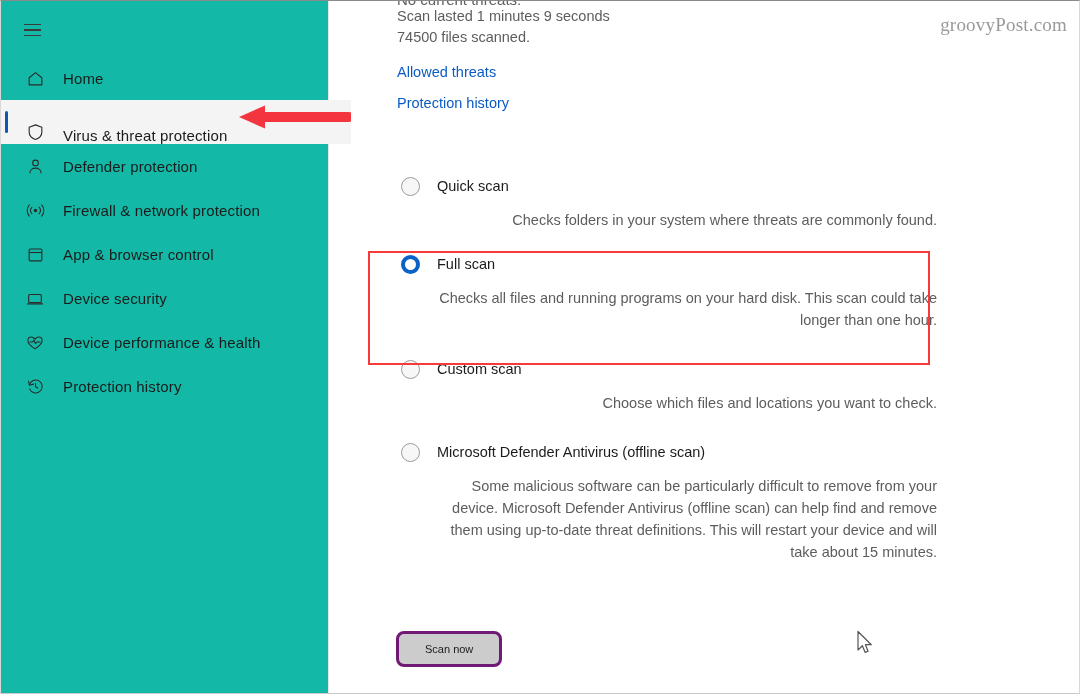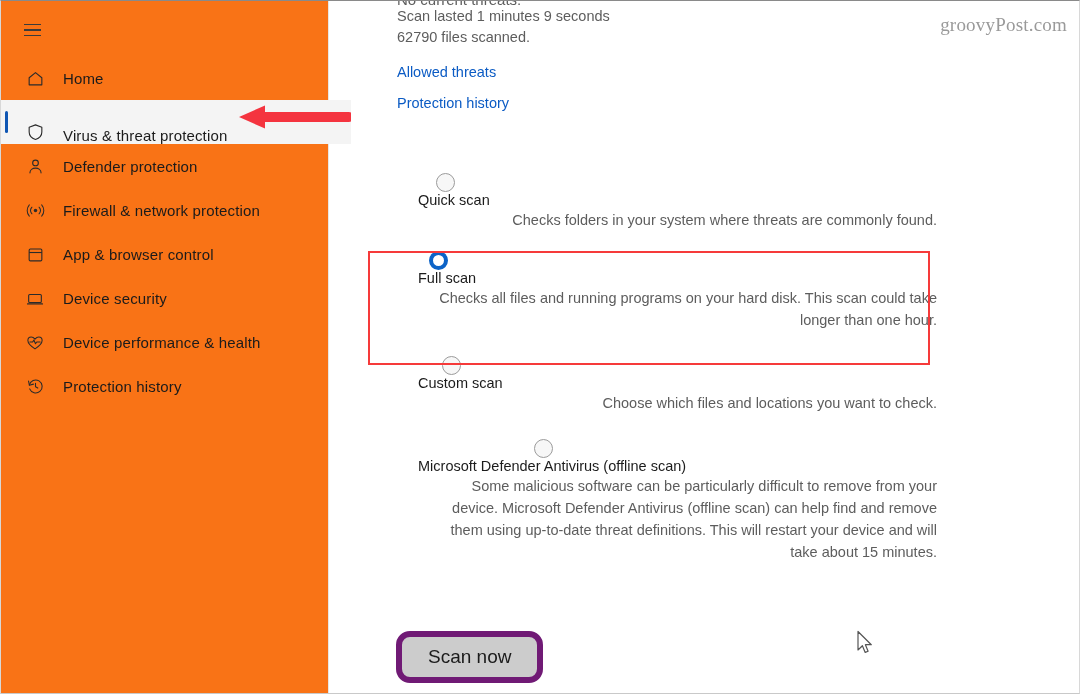--- a/index.html
+++ b/index.html
@@ -24,21 +24,21 @@
     border-bottom: 1px solid #c9c9c9;
   }
 
   
   .sidebar {
     position: absolute;
     left: 0;
     top: 0;
     width: 328px;
     height: 692px;
-    background: #f97316;
+    background: #14b8a6;
     border-right: 1px solid #e6e6e6;
     box-sizing: border-box;
   }
   .hamburger {
     position: absolute;
     left: 18px;
     top: 14px;
     width: 34px;
     height: 30px;
     display: flex;
@@ -172,21 +172,20 @@
   .option {
     position: relative;
     padding: 0 0 0 49px;
   }
   .option-head {
     display: flex;
     align-items: center;
     height: 26px;
     cursor: pointer;
     width: max-content;
-    flex-direction: column;
   }
   .radio {
     width: 19px;
     height: 19px;
     border-radius: 50%;
     border: 1.3px solid #9b9b9b;
     background: #f7f7f7;
     box-sizing: border-box;
     flex: none;
   }
@@ -226,25 +225,25 @@
     z-index: 20;
   }
 
   .scan-now-wrap {
     position: absolute;
     left: 44px;
     top: 630px;
   }
   .scan-now {
     font-family: "Liberation Sans", sans-serif;
-    font-size: 19px;
+    font-size: 11px;
     color: #1b1b1b;
     background: #cccccc;
-    border: 6px solid #701a75;
-    border-radius: 14px;
+    border: 3px solid #701a75;
+    border-radius: 8px;
     padding: 9px 26px;
     cursor: pointer;
   }
   .cursor {
     position: absolute;
     left: 504px;
     top: 629px;
     width: 20px;
     height: 26px;
     pointer-events: none;
@@ -362,21 +361,21 @@
   </div>
 
   <div class="main">
 
     <div class="watermark">groovyPost.com</div>
 
     <div class="clipped-line">No current threats.</div>
 
     <div class="scan-meta">
       <div>Scan lasted 1 minutes 9 seconds</div>
-      <div>62790 files scanned.</div>
+      <div>74500 files scanned.</div>
     </div>
 
     <div class="links">
       <a class="link" href="#">Allowed threats</a>
       <a class="link" href="#">Protection history</a>
     </div>
 
     <div class="options">
 
       <div class="option opt-quick">

